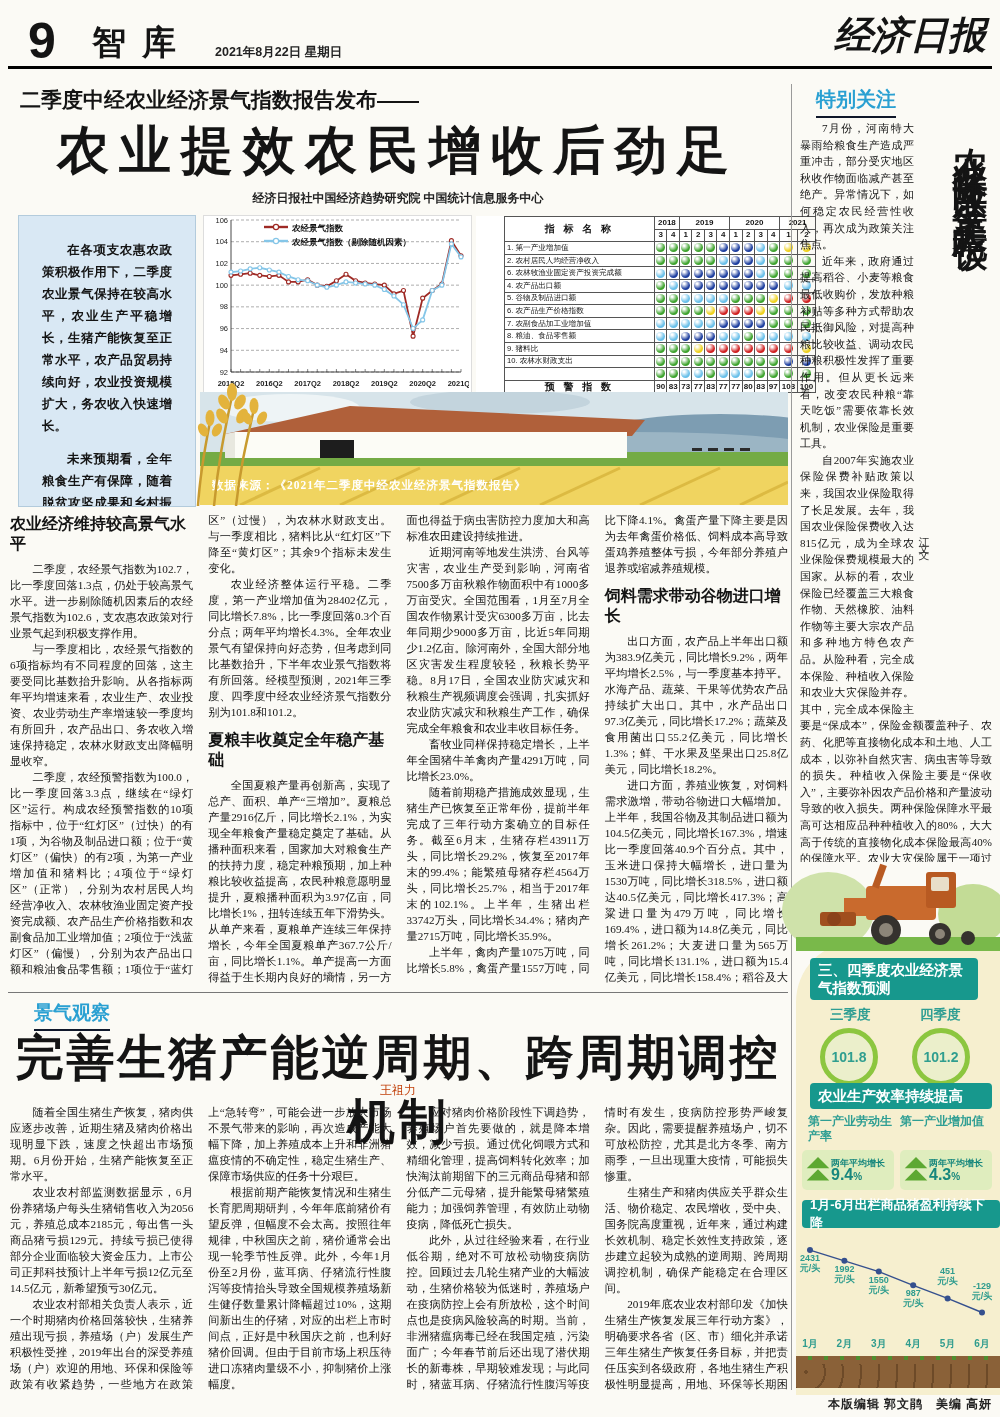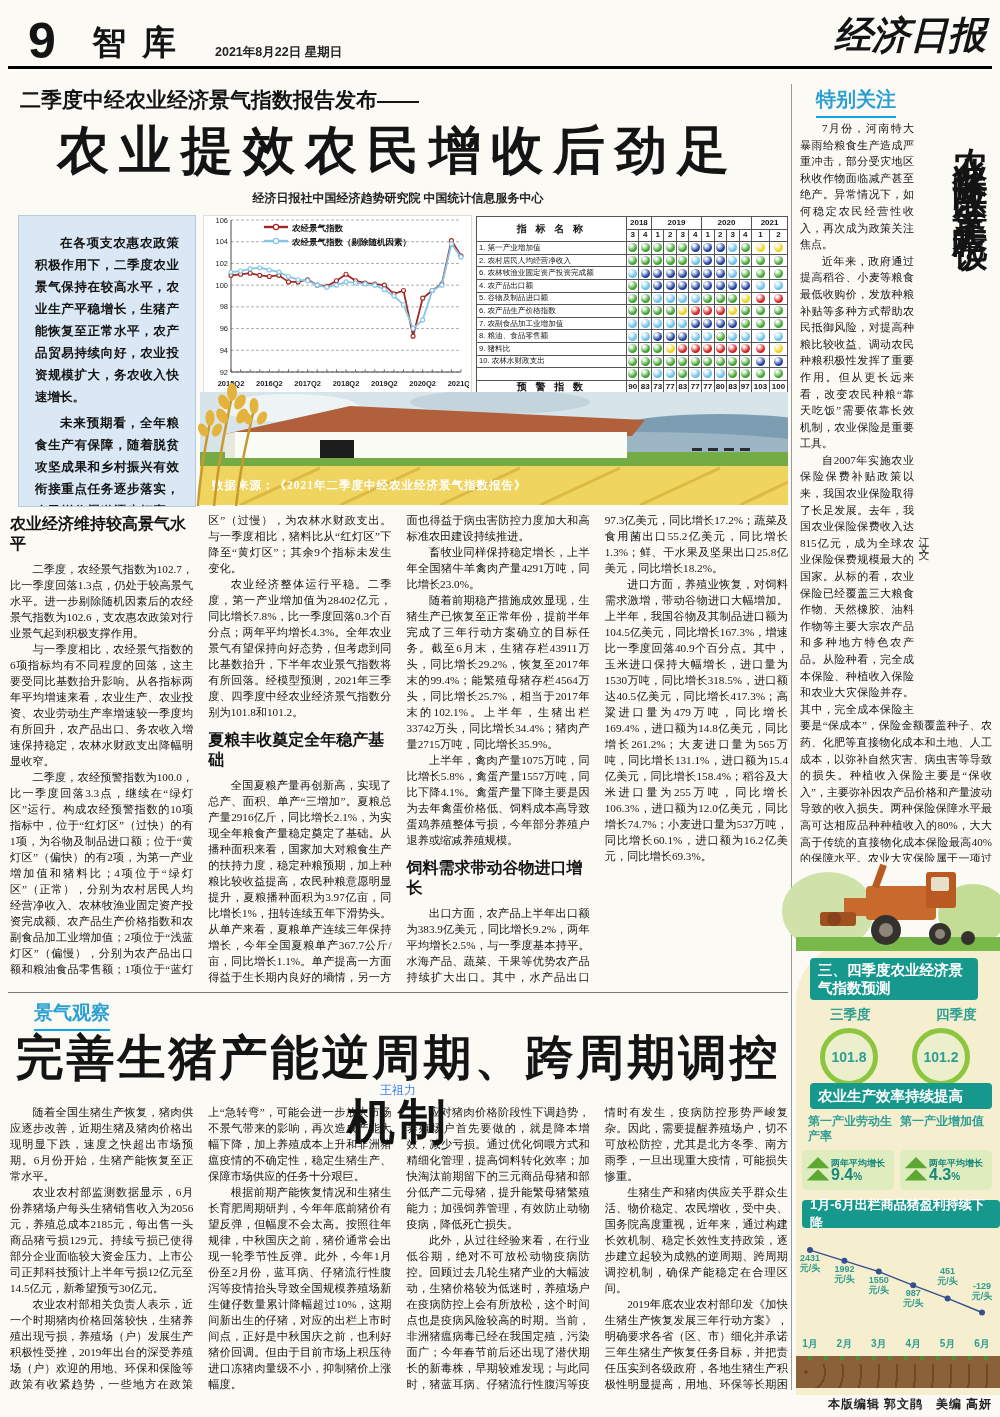--- a/index.html
+++ b/index.html
@@ -15,25 +15,25 @@
   .headrule{left:8px;top:66px;width:984px;height:3px;background:#000;}
 
   
   .kicker{left:20px;top:86px;font-size:21px;font-weight:900;font-family:"Liberation Sans",sans-serif;}
   .headline{left:8px;top:116px;width:780px;text-align:center;font-size:52px;font-weight:900;
             letter-spacing:10px;font-family:"Liberation Sans",sans-serif;}
   .byline{left:8px;top:190px;width:780px;text-align:center;font-size:12px;font-weight:700;color:#222;}
 
   .introbox{left:18px;top:215px;width:152px;height:266px;background:#d9e8f4;border:1px solid #b3cbdc;
             padding:12px 12px;font-size:12.5px;line-height:22px;font-weight:700;text-align:justify;overflow:hidden;}
-  .introbox p{margin:4px;text-indent:2em;}
+  .introbox p{margin:11px;text-indent:2em;}
 
   .chartbox{left:203px;top:215px;width:267px;height:182px;background:#fff;border:1px solid #ddd;}
   .tablebox{left:476px;top:216px;width:312px;height:181px;background:#fff;}
-  #sigtable table{border-collapse:collapse;width:100%;font-family:"Liberation Sans",sans-serif;}
+  #sigtable table{border-collapse:collapse;width:100%;font-family:"Liberation Sans",sans-serif;margin-left:28px;}
   #sigtable th,#sigtable td{border:1px solid #555;text-align:center;padding:0;height:11.6px;font-size:8px;line-height:10px;}
   #sigtable .lbl{text-align:left;font-size:7.6px;padding:0 2px;white-space:nowrap;overflow:hidden;max-width:120px;}
   #sigtable .lblh{font-size:10px;letter-spacing:3px;font-weight:700;}
   #sigtable .wv{font-size:8px;font-weight:700;}
   .ball{display:inline-block;width:9px;height:9px;border-radius:50%;vertical-align:middle;}
 
   .illus{left:200px;top:392px;width:588px;height:113px;overflow:hidden;}
   .illus-caption{left:212px;top:478px;font-size:11.5px;font-weight:700;color:#fff;letter-spacing:1px;}
   .wheatdeco{left:184px;top:374px;width:100px;height:132px;pointer-events:none;}
 
@@ -44,27 +44,27 @@
 
   .tk{font-size:7.5px;fill:#222;font-family:"Liberation Sans",sans-serif;}
   .lg{font-size:8.5px;font-weight:700;fill:#111;font-family:"Liberation Sans",sans-serif;}
 
   
   .vrule{left:791px;top:84px;width:1px;height:1306px;background:#9a9a9a;}
   .hrule{left:8px;top:992px;width:780px;height:1px;background:#777;}
 
   
   .bluelabel{color:#2aa0d2;font-weight:900;font-family:"Liberation Sans",sans-serif;
-             border-bottom:2px solid #0ea5e9;padding-bottom:3px;}
+             border-bottom:2px solid #0f172a;padding-bottom:3px;}
 
   
   .obslabel{left:34px;top:1000px;font-size:19px;}
   .obshead{left:8px;top:1026px;width:780px;text-align:center;font-size:48px;font-weight:900;
            letter-spacing:3px;font-family:"Liberation Sans",sans-serif;}
-  .obsauthor{left:8px;top:1082px;width:780px;text-align:center;font-size:12px;color:#3b82f6;}
+  .obsauthor{left:8px;top:1082px;width:780px;text-align:center;font-size:12px;color:#c2410c;}
   .observebody{left:10px;top:1104px;width:778px;height:288px;column-count:4;column-gap:15px;column-fill:auto;overflow:hidden;}
 
   
   .sblabel{left:816px;top:86px;font-size:20px;}
   .sbarticle{left:800px;top:120px;width:192px;height:742px;overflow:hidden;}
   .sbarticle p{margin:0;font-size:11px;line-height:16.6px;text-align:justify;text-indent:2em;}
   .sbtitlebox{float:right;width:72px;height:588px;margin-left:6px;position:relative;}
   .sbtitle{position:absolute;right:0;top:0;writing-mode:vertical-rl;font-size:35px;font-weight:900;
            letter-spacing:9px;font-family:"Liberation Serif",serif;}
   .sbauthor{position:absolute;left:-4px;top:408px;writing-mode:vertical-rl;font-size:11px;letter-spacing:6px;color:#333;}
@@ -494,20 +494,21 @@
   </svg>
 
   <div class="abs articlebody">
       <h3 class="subhead">农业经济维持较高景气水平</h3>
       <p class="apara">二季度，农经景气指数为102.7，比一季度回落1.3点，仍处于较高景气水平。进一步剔除随机因素后的农经景气指数为102.6，支农惠农政策对行业景气起到积极支撑作用。</p>
       <p class="apara">与一季度相比，农经景气指数的6项指标均有不同程度的回落，这主要受同比基数抬升影响。从各指标两年平均增速来看，农业生产、农业投资、农业劳动生产率增速较一季度均有所回升，农产品出口、务农收入增速保持稳定，农林水财政支出降幅明显收窄。</p>
       <p class="apara">二季度，农经预警指数为100.0，比一季度回落3.3点，继续在“绿灯区”运行。构成农经预警指数的10项指标中，位于“红灯区”（过快）的有1项，为谷物及制品进口额；位于“黄灯区”（偏快）的有2项，为第一产业增加值和猪料比；4项位于“绿灯区”（正常），分别为农村居民人均经营净收入、农林牧渔业固定资产投资完成额、农产品生产价格指数和农副食品加工业增加值；2项位于“浅蓝灯区”（偏慢），分别为农产品出口额和粮油食品零售额；1项位于“蓝灯区”（过慢），为农林水财政支出。与一季度相比，猪料比从“红灯区”下降至“黄灯区”；其余9个指标未发生变化。</p>
       <p class="apara">农业经济整体运行平稳。二季度，第一产业增加值为28402亿元，同比增长7.8%，比一季度回落0.3个百分点；两年平均增长4.3%。全年农业景气有望保持向好态势，但考虑到同比基数抬升，下半年农业景气指数将有所回落。经模型预测，2021年三季度、四季度中经农业经济景气指数分别为101.8和101.2。</p>
       <h3 class="subhead">夏粮丰收奠定全年稳产基础</h3>
       <p class="apara">全国夏粮产量再创新高，实现了总产、面积、单产“三增加”。夏粮总产量2916亿斤，同比增长2.1%，为实现全年粮食产量稳定奠定了基础。从播种面积来看，国家加大对粮食生产的扶持力度，稳定种粮预期，加上种粮比较收益提高，农民种粮意愿明显提升，夏粮播种面积为3.97亿亩，同比增长1%，扭转连续五年下滑势头。从单产来看，夏粮单产连续三年保持增长，今年全国夏粮单产367.7公斤/亩，同比增长1.1%。单产提高一方面得益于生长期内良好的墒情，另一方面也得益于病虫害防控力度加大和高标准农田建设持续推进。</p>
+      <p class="apara">近期河南等地发生洪涝、台风等灾害，农业生产受到影响，河南省7500多万亩秋粮作物面积中有1000多万亩受灾。全国范围看，1月至7月全国农作物累计受灾6300多万亩，比去年同期少9000多万亩，比近5年同期少1.2亿亩。除河南外，全国大部分地区灾害发生程度较轻，秋粮长势平稳。8月17日，全国农业防灾减灾和秋粮生产视频调度会强调，扎实抓好农业防灾减灾和秋粮生产工作，确保完成全年粮食和农业丰收目标任务。</p>
       <p class="apara">畜牧业同样保持稳定增长，上半年全国猪牛羊禽肉产量4291万吨，同比增长23.0%。</p>
       <p class="apara">随着前期稳产措施成效显现，生猪生产已恢复至正常年份，提前半年完成了三年行动方案确立的目标任务。截至6月末，生猪存栏43911万头，同比增长29.2%，恢复至2017年末的99.4%；能繁殖母猪存栏4564万头，同比增长25.7%，相当于2017年末的102.1%。上半年，生猪出栏33742万头，同比增长34.4%；猪肉产量2715万吨，同比增长35.9%。</p>
       <p class="apara">上半年，禽肉产量1075万吨，同比增长5.8%，禽蛋产量1557万吨，同比下降4.1%。禽蛋产量下降主要是因为去年禽蛋价格低、饲料成本高导致蛋鸡养殖整体亏损，今年部分养殖户退养或缩减养殖规模。</p>
       <h3 class="subhead">饲料需求带动谷物进口增长</h3>
       <p class="apara">出口方面，农产品上半年出口额为383.9亿美元，同比增长9.2%，两年平均增长2.5%，与一季度基本持平。水海产品、蔬菜、干果等优势农产品持续扩大出口。其中，水产品出口97.3亿美元，同比增长17.2%；蔬菜及食用菌出口55.2亿美元，同比增长1.3%；鲜、干水果及坚果出口25.8亿美元，同比增长18.2%。</p>
       <p class="apara">进口方面，养殖业恢复，对饲料需求激增，带动谷物进口大幅增加。上半年，我国谷物及其制品进口额为104.5亿美元，同比增长167.3%，增速比一季度回落40.9个百分点。其中，玉米进口保持大幅增长，进口量为1530万吨，同比增长318.5%，进口额达40.5亿美元，同比增长417.3%；高粱进口量为479万吨，同比增长169.4%，进口额为14.8亿美元，同比增长261.2%；大麦进口量为565万吨，同比增长131.1%，进口额为15.4亿美元，同比增长158.4%；稻谷及大米进口量为255万吨，同比增长106.3%，进口额为12.0亿美元，同比增长74.7%；小麦进口量为537万吨，同比增长60.1%，进口额为16.2亿美元，同比增长69.3%。</p>
     </div>
 
   <div class="abs vrule"></div>
   <div class="abs hrule"></div>
@@ -554,21 +555,21 @@
       <circle cx="20" cy="59" r="7" fill="#8a421a"></circle>
       <circle cx="72" cy="70" r="15" fill="#35322e"></circle>
         <circle cx="72" cy="70" r="7" fill="#8c8578"></circle>
       <circle cx="126" cy="74" r="11" fill="#35322e"></circle>
         <circle cx="126" cy="74" r="5" fill="#8c8578"></circle>
       <circle cx="154" cy="78" r="7" fill="#35322e"></circle>
     </svg>
 
     <div class="tealbanner b1">三、四季度农业经济景气指数预测</div>
     <div class="qlabel" style="left:34px;">三季度</div>
-    <div class="qlabel" style="left:140px;">四季度</div>
+    <div class="qlabel" style="left:124px;">四季度</div>
     <div class="qcircle" style="left:24px;">101.8</div>
     <div class="qcircle" style="left:116px;">101.2</div>
 
     <div class="tealbanner b2">农业生产效率持续提高</div>
     <div class="statlabel" style="left:12px;width:84px;">第一产业劳动生产率</div>
     <div class="statlabel" style="left:104px;width:96px;">第一产业增加值</div>
 
     <div class="statbox" style="left:6px;">
       <svg width="26" height="30" viewBox="0 0 30 34">
         <polygon points="15,2 28,15 2,15" fill="#5da832"></polygon>

